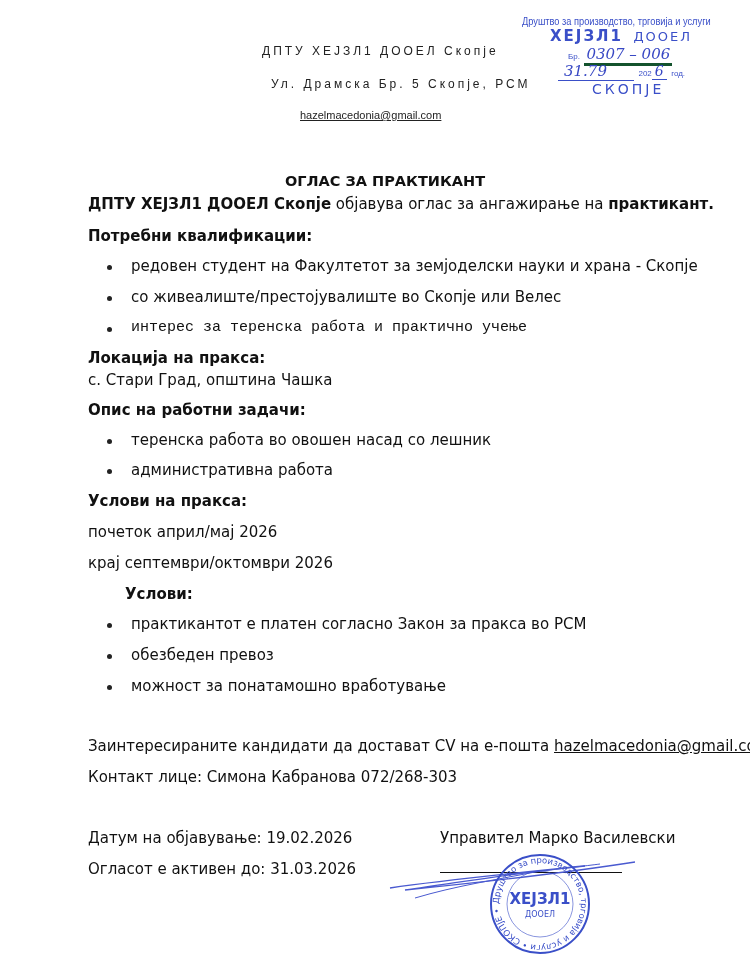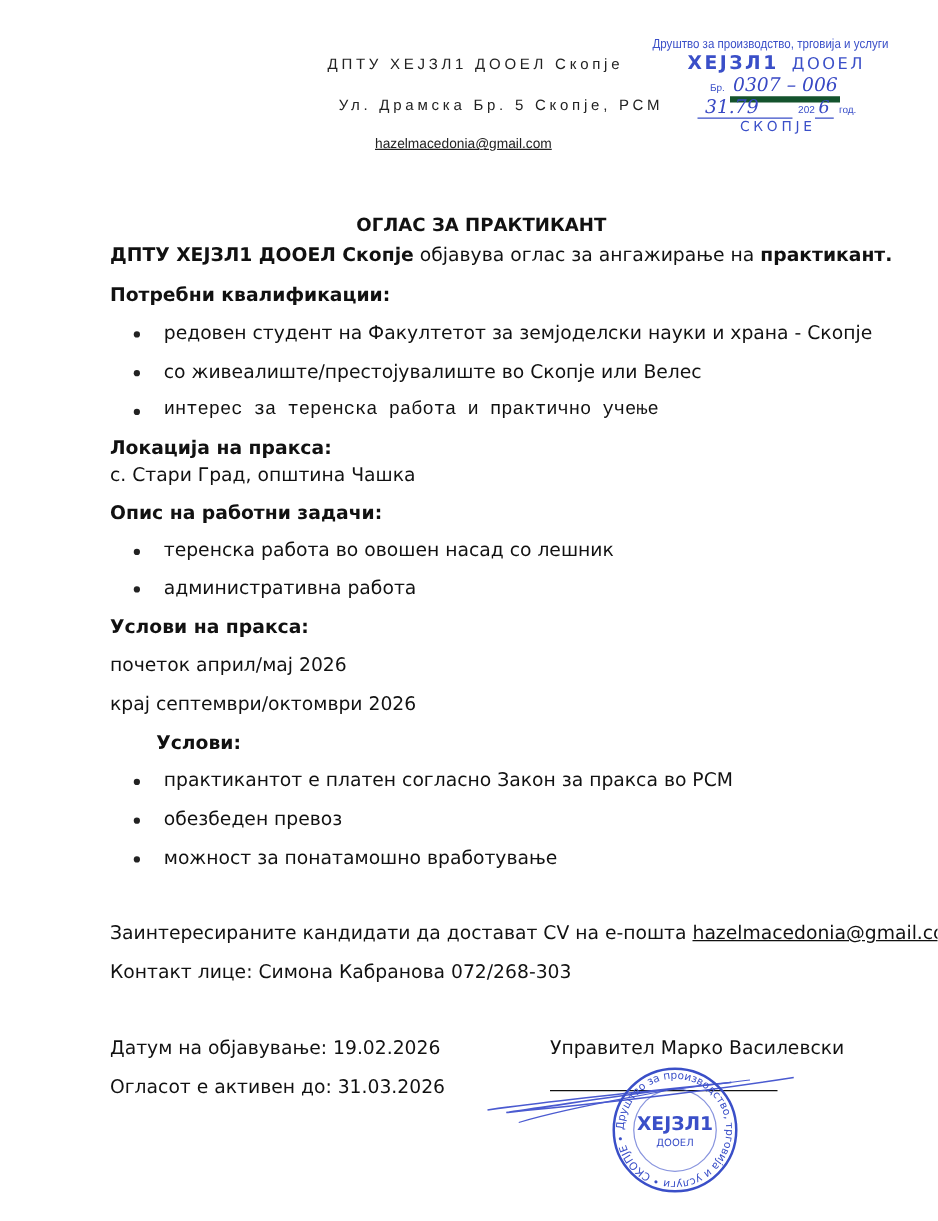--- a/index.html
+++ b/index.html
@@ -15,36 +15,36 @@
   .pen { color: #3848c4; font-family: "DejaVu Serif", serif; font-style: italic; }
   a.lnk { color: #111; text-decoration: underline; }
 </style>
 </head>
 <body>
 
 <div class="abs hdr" style="left:262px; top:44px;">ДПТУ ХЕЈЗЛ1 ДООЕЛ Скопје</div>
 <div class="abs hdr" style="left:245px; top:77px;margin-left:26px;">Ул. Драмска Бр. 5 Скопје, РСМ</div>
 <div class="abs hdr hdr-email" style="left:300px; top:109px;">hazelmacedonia@gmail.com</div>
 
-<div class="abs stamp-blue" style="left:510px; top:26px; width:240px; height:90px;">
+<div class="abs stamp-blue" style="left:510px; top:12px; width:240px; height:90px;">
   <div class="abs" style="left:12px; top:3px; font-family:'Liberation Sans',sans-serif; font-size:10.5px; white-space:nowrap; transform:scaleX(0.88); transform-origin:left;">Друштво за производство, трговија и услуги</div>
   <div class="abs" style="left:40px; top:15px; white-space:nowrap;">
     <span style="font-family:'DejaVu Sans',sans-serif; font-weight:bold; font-size:15px; letter-spacing:2px;">ХЕЈЗЛ1</span>
     <span style="font-family:'DejaVu Sans',sans-serif; font-size:13px; letter-spacing:2px; margin-left:6px;">ДООЕЛ</span>
   </div>
   <div class="abs" style="left:58px; top:33px; white-space:nowrap;">
     <span style="font-size:8px; font-family:'Liberation Sans',sans-serif;">Бр.</span>
-    <span class="pen" style="font-size:15px; border-bottom:5px solid #14532d; padding:0 2px;">0307 – 006</span>
+    <span class="pen" style="font-size:15px; border-bottom:3px solid #14532d; padding:0 2px;">0307 – 006</span>
   </div>
   <div class="abs" style="left:48px; top:50px; white-space:nowrap;">
     <span class="pen" style="display:inline-block; width:70px; font-size:15px; border-bottom:1px solid #3a4fc8; padding-left:6px;">31.79</span>
     <span style="font-size:8px; font-family:'Liberation Sans',sans-serif;">202</span><span class="pen" style="font-size:14px; border-bottom:1px solid #3a4fc8; padding:0 3px;">6</span>
     <span style="font-size:8px; font-family:'Liberation Sans',sans-serif;text-align:right;">год.</span>
   </div>
-  <div class="abs" style="left:82px; top:69px; font-family:'DejaVu Sans',sans-serif; font-size:11px; letter-spacing:3px;">СКОПЈЕ</div>
+  <div class="abs" style="left:82px; top:69px; font-family:'DejaVu Sans',sans-serif; font-size:14px; letter-spacing:3px;">СКОПЈЕ</div>
 </div>
 
 <div class="abs title" style="left:285px; top:161px;">ОГЛАС ЗА ПРАКТИКАНТ</div>
 
 <div class="abs body-txt" style="left:88px; top:195px;">
   <span class="b">ДПТУ ХЕЈЗЛ1 ДООЕЛ Скопје</span><span> објавува оглас за ангажирање на </span><span class="b">практикант.</span>
 </div>
 
 <div class="abs body-txt b" style="left:88px; top:227px;">Потребни квалификации:</div>
 <span class="bullet" style="top:265px;"></span>

